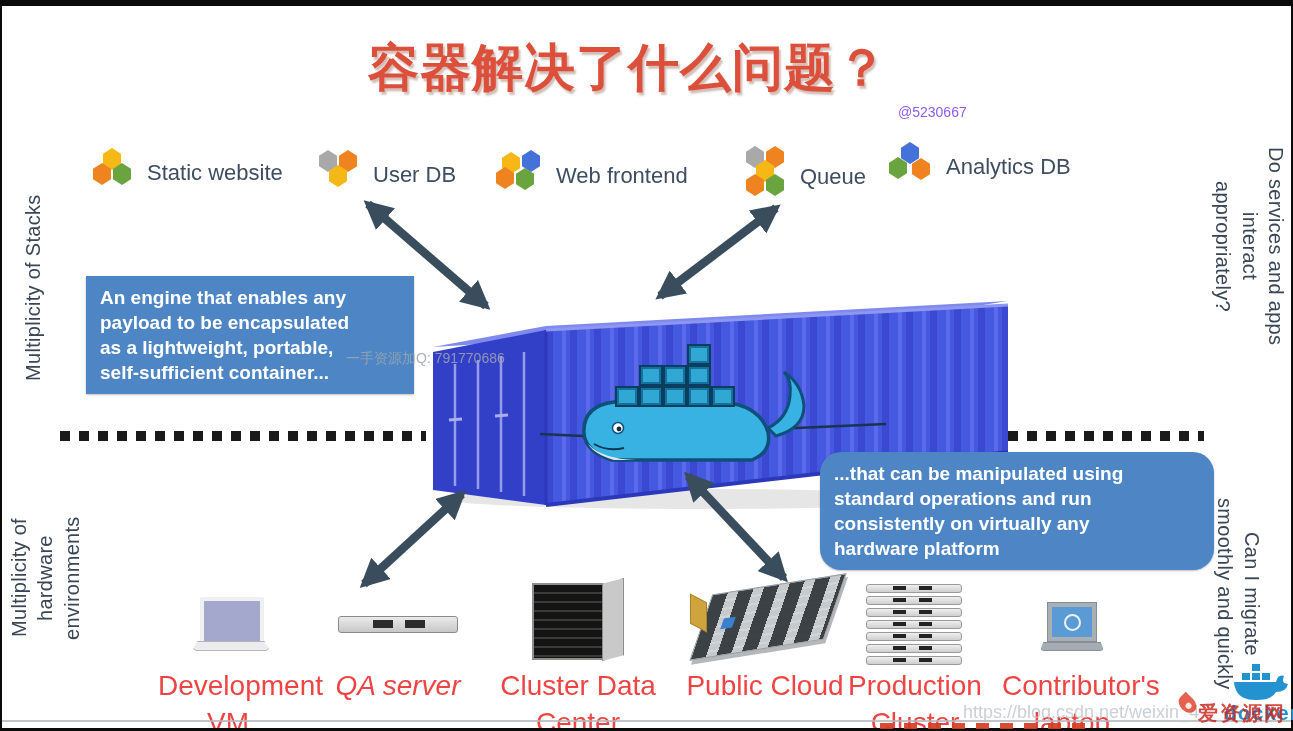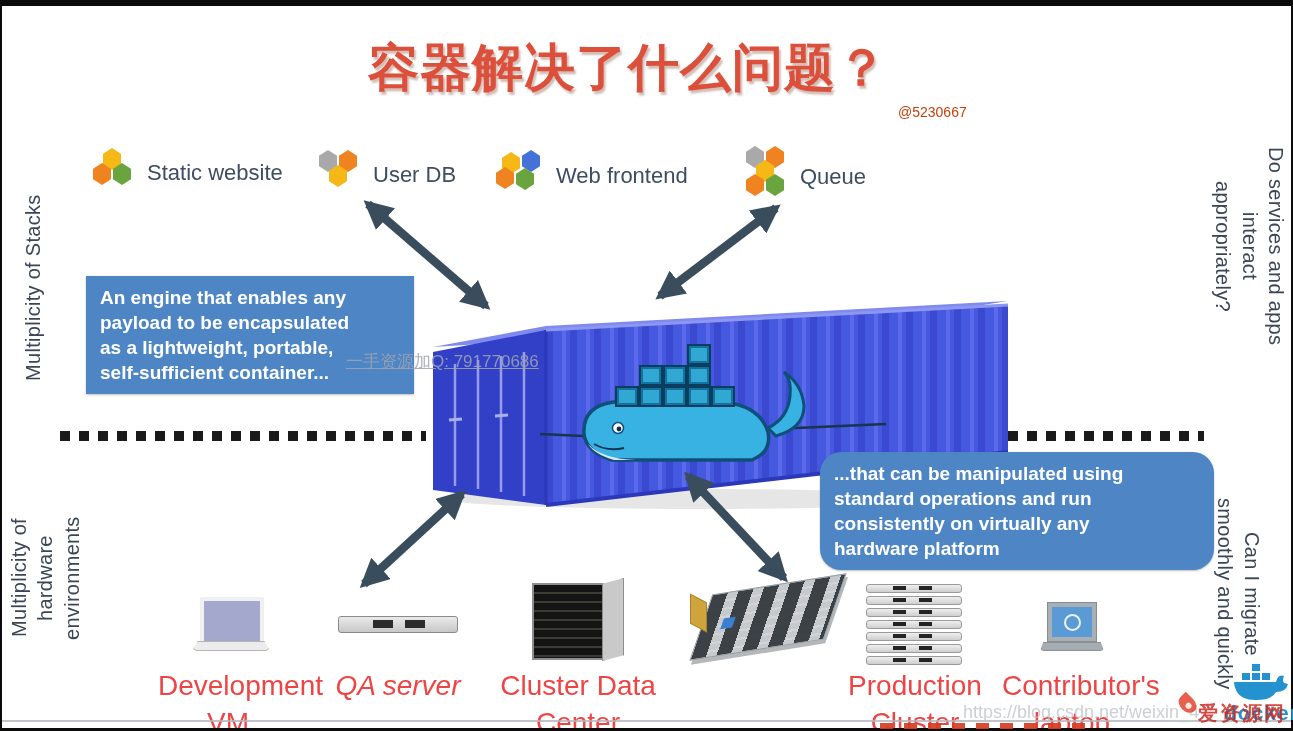--- a/index.html
+++ b/index.html
@@ -8,22 +8,22 @@
   .abs{position:absolute;}
   
   .bar-top{left:0;top:0;width:1293px;height:6px;background:#0b0b0b;}
   .bar-bottom{left:0;top:728px;width:1293px;height:3px;background:#0b0b0b;}
   .bar-left{left:0;top:0;width:2px;height:731px;background:#0b0b0b;}
   .bar-right{left:1291px;top:0;width:2px;height:731px;background:#0b0b0b;}
   .gray-rule{left:2px;top:720px;width:1289px;height:2px;background:#b2b7bc;opacity:.8;}
 
   .title{left:368px;top:34px;width:560px;font-size:51px;font-weight:800;color:#dc4f3b;
          letter-spacing:1px;text-shadow:2px 3px 2px rgba(110,35,15,.3);white-space:nowrap;}
-  .wm-corner{left:898px;top:104px;font-size:14px;color:#c2410c;}
-  .wm-qq{left:346px;top:350px;font-size:17px;color:rgba(158,164,174,.85);z-index:30;text-decoration:underline;}
+  .wm-corner{left:898px;top:104px;font-size:14px;color:#8b5cf6;}
+  .wm-qq{left:346px;top:350px;font-size:14px;color:rgba(158,164,174,.85);z-index:30;}
   .wm-url{left:963px;top:702px;font-size:18px;color:rgba(190,196,202,.8);z-index:40;}
 
   
   .vlabel{position:absolute;writing-mode:vertical-rl;white-space:pre-line;font-size:20px;
           color:#3a4656;text-align:center;letter-spacing:.3px;line-height:1.32;}
   .vlabel.flip{transform:rotate(180deg);}
   .vl-tl{left:20px;top:148px;height:280px;}
   .vl-bl{left:6px;top:462px;height:232px;}
   .vl-tr{left:1210px;top:130px;height:232px;}
   .vl-br{left:1212px;top:474px;height:240px;}
@@ -153,20 +153,28 @@
   <div class="app" style="left:745px;top:146px;">
     <div class="hexes" style="width:40px;height:50px;">
         <span class="hex" style="left: 0px; top: 0px; background: rgb(169, 169, 169);"></span>
         <span class="hex" style="left: 20px; top: 0px; background: rgb(239, 131, 32);"></span>
         <span class="hex" style="left: 10px; top: 14px; background: rgb(245, 184, 23);"></span>
         <span class="hex" style="left: 0px; top: 28px; background: rgb(239, 131, 32);"></span>
         <span class="hex" style="left: 20px; top: 28px; background: rgb(106, 164, 63);"></span>
       </div>
     <div class="app-label">Queue</div>
   </div>
+  <div class="app" style="left:888px;top:142px;">
+    <div class="hexes" style="width:43px;height:38px;">
+        <span class="hex" style="left: 12px; top: 0px; background: rgb(68, 114, 216);"></span>
+        <span class="hex" style="left: 0px; top: 15px; background: rgb(106, 164, 63);"></span>
+        <span class="hex" style="left: 23px; top: 16px; background: rgb(239, 131, 32);"></span>
+      </div>
+    <div class="app-label">Analytics DB</div>
+  </div>
 
   <div class="dots dots-left"></div>
   <div class="dots dots-right"></div>
 
   <svg class="layer" style="left:425px;top:295px;" width="590" height="215" viewBox="425 295 590 215">
     <defs>
       <pattern id="corr" x="546" y="0" width="24" height="8" patternUnits="userSpaceOnUse">
         <rect width="24" height="8" fill="#4558e0"></rect>
         <rect width="7" height="8" fill="#3a49cf"></rect>
         <rect x="16" width="4" height="8" fill="#5b69ea"></rect>
@@ -261,20 +269,21 @@
         <div class="lap2-display"></div>
       </div>
       <div class="lap2-base"></div>
   </div>
 
   <div class="hw-label" style="left:158px;top:668px;width:140px;">Development
 VM</div>
   <div class="hw-label" style="left:328px;top:668px;width:140px;font-style:italic;">QA server</div>
   <div class="hw-label" style="left:488px;top:668px;width:180px;">Cluster Data
 Center</div>
+  <div class="hw-label" style="left:680px;top:668px;width:170px;">Public Cloud</div>
   <div class="hw-label" style="left:845px;top:668px;width:140px;">Production
 Cluster</div>
   <div class="hw-label" style="left:1002px;top:668px;width:140px;">Contributor's
 laptop</div>
 
   <svg class="layer" style="left:0;top:0;z-index:25;" width="1293" height="731" viewBox="0 0 1293 731">
     <defs>
       <marker id="ah" viewBox="0 0 10 10" refX="8" refY="5" markerWidth="3.4" markerHeight="3.4" orient="auto-start-reverse">
         <path d="M0,0 L10,5 L0,10 Z" fill="#3a4d5c"></path>
       </marker>

